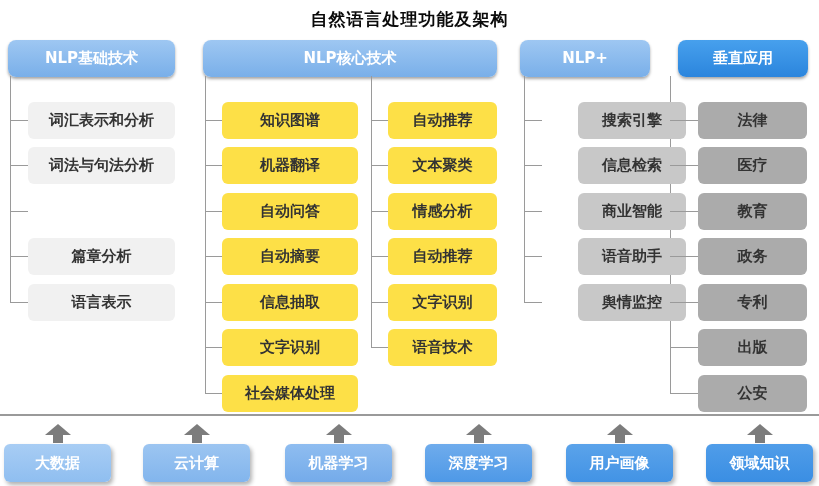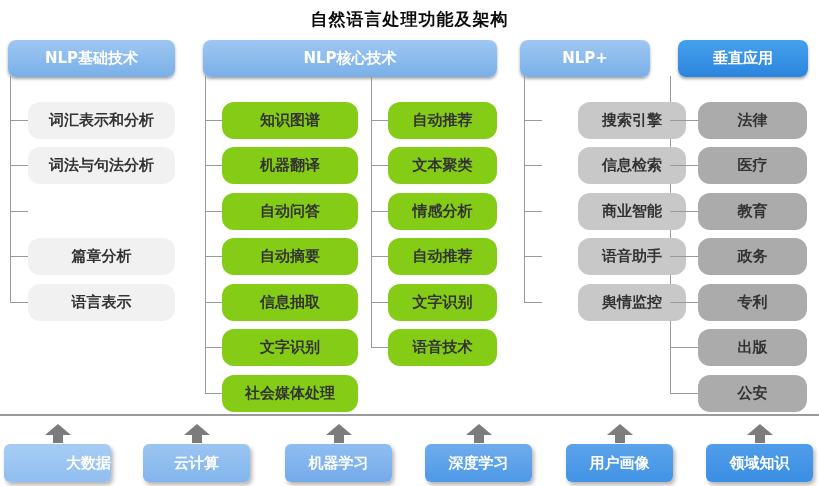--- a/index.html
+++ b/index.html
@@ -16,40 +16,40 @@
     position:absolute;top:40px;height:37px;line-height:37px;text-align:center;
     color:#ffffff;font-size:15px;font-weight:600;border-radius:8px;
     box-shadow:0 2px 3px rgba(0,0,0,0.35);
   }
   .hdr-light{background:linear-gradient(180deg,#9EC7F2,#79AFE9);}
   .hdr-dark{background:linear-gradient(180deg,#47A0ED,#2B85DD);}
   .vline{position:absolute;width:1px;background:#9A9A9A;}
   .hstub{position:absolute;height:1px;background:#9A9A9A;}
   .node{
     position:absolute;height:37px;line-height:37px;text-align:center;
-    font-size:15px;font-weight:600;color:#333333;border-radius:12px;
+    font-size:15px;font-weight:600;color:#333333;border-radius:6px;
   }
   .g1{background:#F1F1F1;}
-  .g2{background:#84cc16;}
+  .g2{background:#fde047;}
   .g3{background:#C8C8C8;margin-left:36px;}
   .g4{background:#ABABAB;}
   .sepline{position:absolute;left:0;top:414px;width:819px;height:2px;background:#9A9A9A;}
   .arrow{position:absolute;top:424px;width:28px;}
   .arrow-head{
     width:0;height:0;margin:0 auto;
     border-left:13px solid transparent;border-right:13px solid transparent;
     border-bottom:11px solid #7C7C7C;
   }
   .arrow-stem{width:10px;height:8px;margin:0 auto;background:#7C7C7C;}
   .fb{
     position:absolute;top:444px;height:38px;line-height:38px;width:107px;
     text-align:center;color:#ffffff;font-size:15px;font-weight:600;border-radius:6px;
     box-shadow:2px 3px 4px rgba(0,0,0,0.3);
   }
-  .fb1{background:linear-gradient(180deg,#A8CDF4,#8FBEF0);text-align:right;}
+  .fb1{background:linear-gradient(180deg,#A8CDF4,#8FBEF0);}
   .fb2{background:linear-gradient(180deg,#9CC5F1,#82B5ED);}
   .fb3{background:linear-gradient(180deg,#8FBDF0,#74ABEA);}
   .fb4{background:linear-gradient(180deg,#6FACEC,#4E99E7);}
   .fb5{background:linear-gradient(180deg,#5BA3EA,#4293E5);}
   .fb6{background:linear-gradient(180deg,#509DE9,#3A8EE3);}
 </style>
 </head>
 <body>
 
 <div class="canvas">

